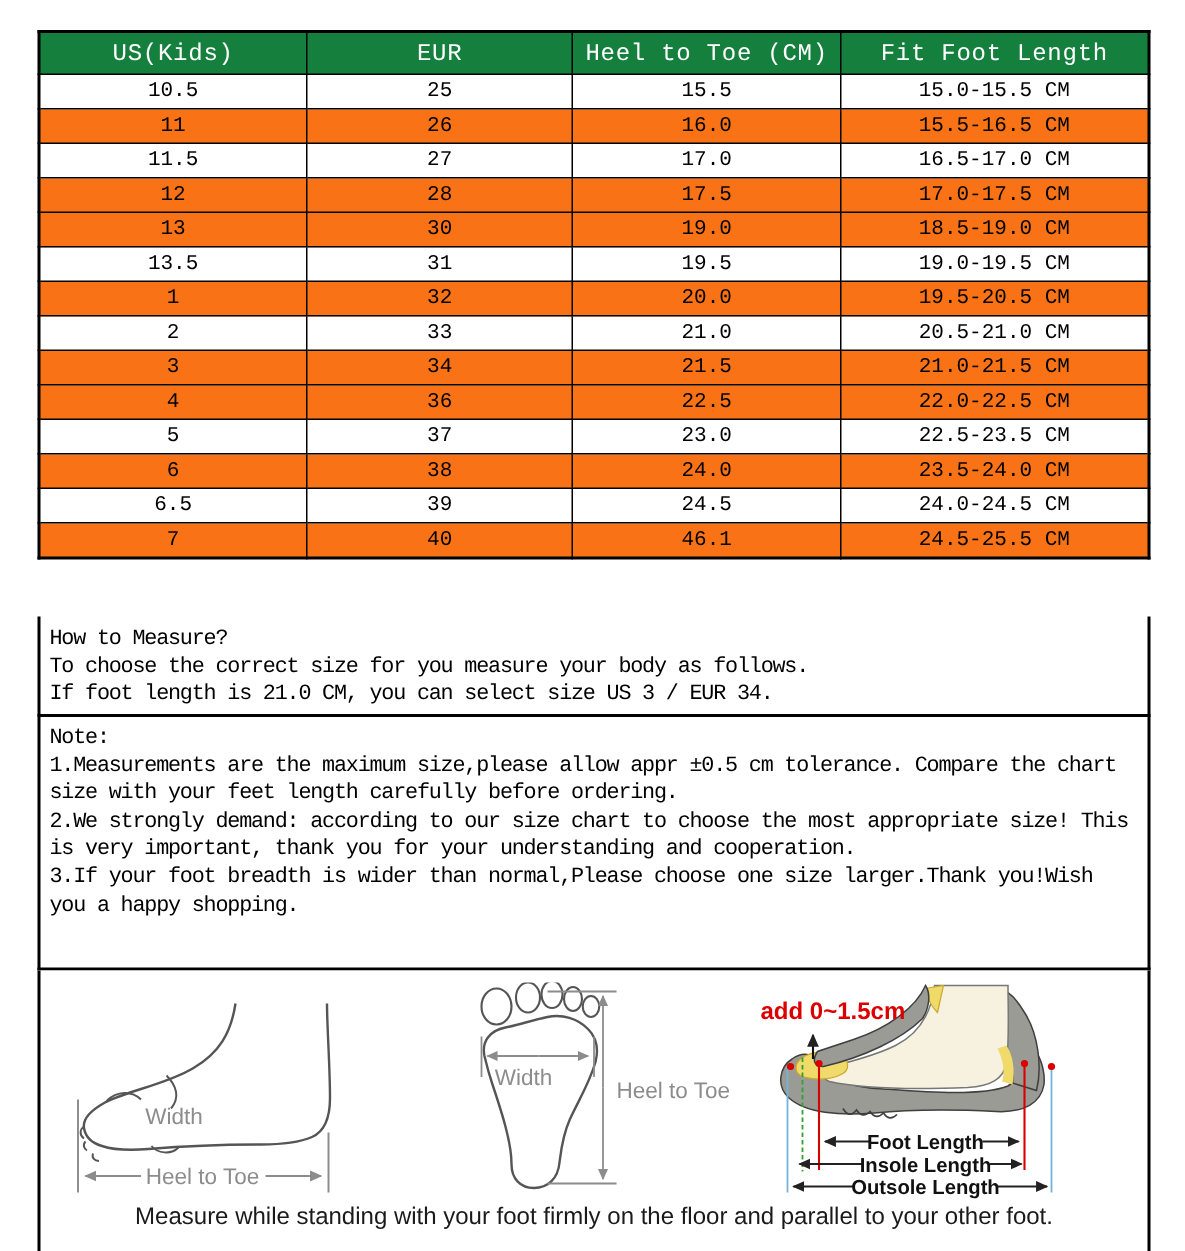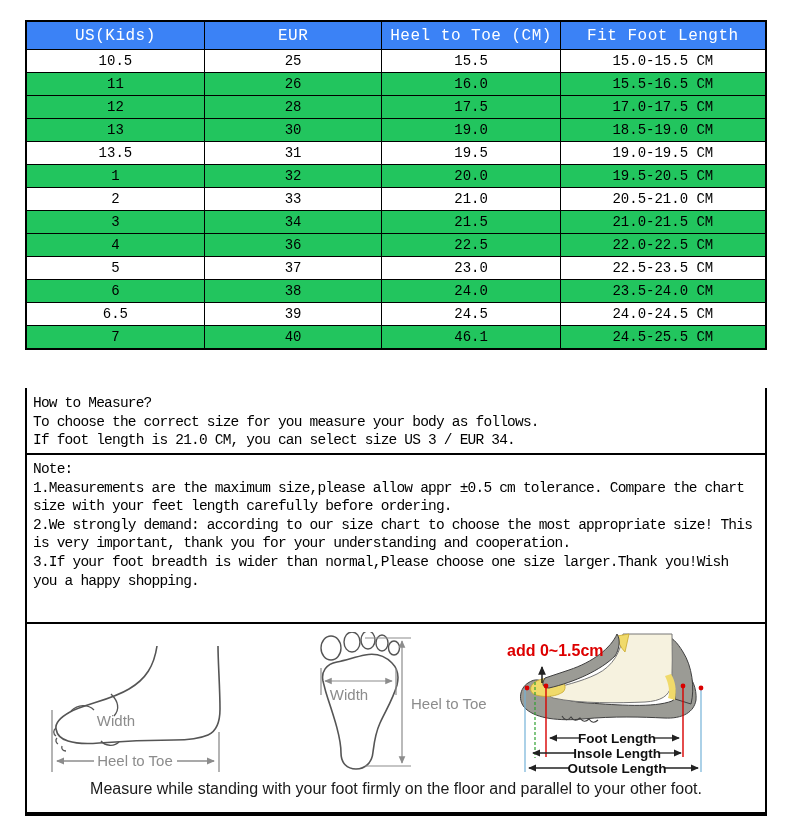--- a/index.html
+++ b/index.html
@@ -9,29 +9,29 @@
     color:#000;
   }
   .content{position:absolute;left:25px;top:20px;width:742px;}
 
   
   table.size-table{
     width:742px;border-collapse:collapse;table-layout:fixed;
     border:2px solid #000;
   }
   table.size-table th{
-    background:#3b82f6;color:#ffffff;font-weight:normal;
+    background:#15803d;color:#ffffff;font-weight:normal;
     height:27px;font-size:16px;letter-spacing:0.5px;
     border:1px solid #000;text-align:center;padding:0;
   }
   table.size-table td{
     height:22px;font-size:14px;border:1px solid #000;
     text-align:center;padding:0;background:#ffffff;
   }
-  table.size-table tr.alt td{background:#22c55e;}
+  table.size-table tr.alt td{background:#f97316;}
 
   
   .box{
     box-sizing:border-box;width:742px;
     border:2px solid #000;border-top:none;
     overflow:hidden;background:#fff;
   }
   .box.howto{height:67px;padding:6px 6px 0 6px;margin-top:38px;}
   .box.note{height:169px;padding:5px 6px 0 6px;}
   .mono-line{
@@ -97,20 +97,26 @@
           <td>10.5</td>
           <td>25</td>
           <td>15.5</td>
           <td>15.0-15.5 CM</td>
         </tr>
         <tr class="alt">
           <td>11</td>
           <td>26</td>
           <td>16.0</td>
           <td>15.5-16.5 CM</td>
+        </tr>
+        <tr>
+          <td>11.5</td>
+          <td>27</td>
+          <td>17.0</td>
+          <td>16.5-17.0 CM</td>
         </tr>
         <tr class="alt">
           <td>12</td>
           <td>28</td>
           <td>17.5</td>
           <td>17.0-17.5 CM</td>
         </tr>
         <tr class="alt">
           <td>13</td>
           <td>30</td>

